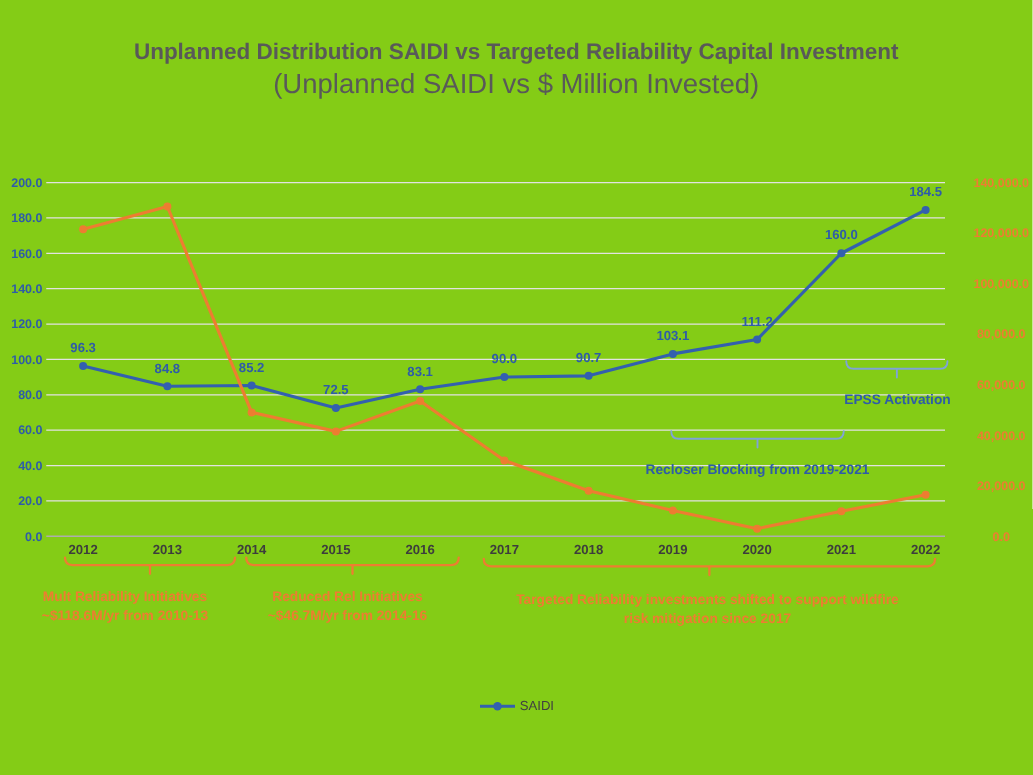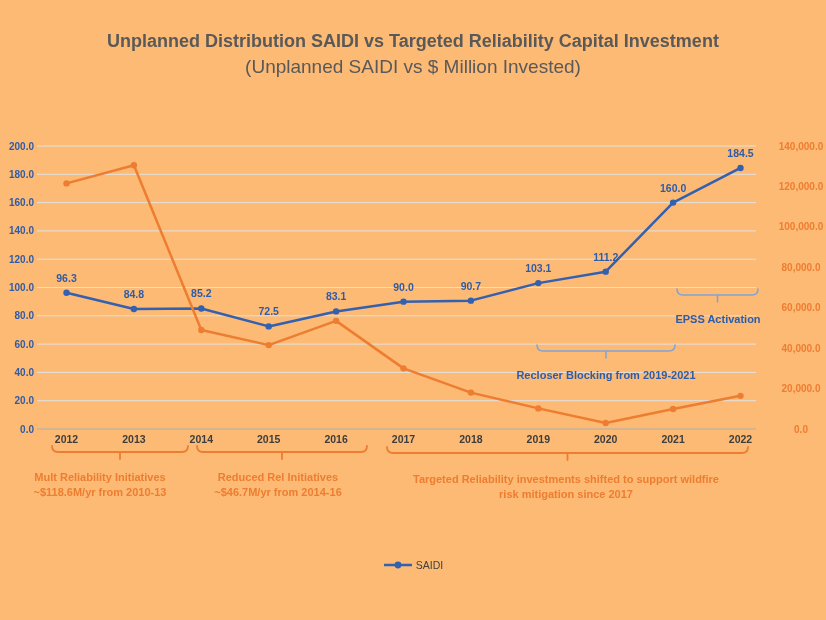--- a/index.html
+++ b/index.html
@@ -1,25 +1,25 @@
 <!DOCTYPE html>
 <html style="--c-blue: #3360AF; --c-orange: #ED7D31; --c-blue-label: #2E5CA8; --c-brace-blue: #7FA3D8; --c-grid: #E2E2E2; --c-axis: #ADADAD; --c-tick: #3D3D3D; --c-title: #595959;"><head>
 <meta charset="utf-8">
 <style>
   :root{
     --c-blue:#3360AF; --c-blue-label:#2E5CA8; --c-orange:#ED7D31;
     --c-brace-blue:#7FA3D8; --c-grid:#E2E2E2; --c-axis:#ADADAD;
     --c-tick:#3D3D3D; --c-title:#595959;
   }
   html,body{margin:0;padding:0;background:#fff;}
-  .page{position:relative;width:826px;height:620px;background:#fdba74;overflow:hidden;
+  .page{position:relative;width:826px;height:620px;background:#84cc16;overflow:hidden;
         font-family:"Liberation Sans",sans-serif;}
   .titles{position:absolute;top:28px;left:0;width:826px;text-align:center;color:var(--c-title);}
   .title{font-size:18px;font-weight:700;line-height:26px;}
-  .subtitle{font-size:19px;font-weight:400;line-height:26px;}
+  .subtitle{font-size:22px;font-weight:400;line-height:26px;}
   #chart-svg{position:absolute;left:0;top:0;}
   .legend{position:absolute;top:559px;left:0;width:826px;display:flex;justify-content:center;
           align-items:center;gap:70px;}
   .legend-item{display:flex;align-items:center;gap:3px;font-size:10.5px;color:#404040;}
   .legend-item[data-series="blue"] .swatch line{stroke:var(--c-blue);}
   .legend-item[data-series="blue"] .swatch circle{fill:var(--c-blue);}
   .legend-item[data-series="orange"] .swatch line{stroke:var(--c-orange);}
   .legend-item[data-series="orange"] .swatch circle{fill:var(--c-orange);}
 </style>
 </head>

